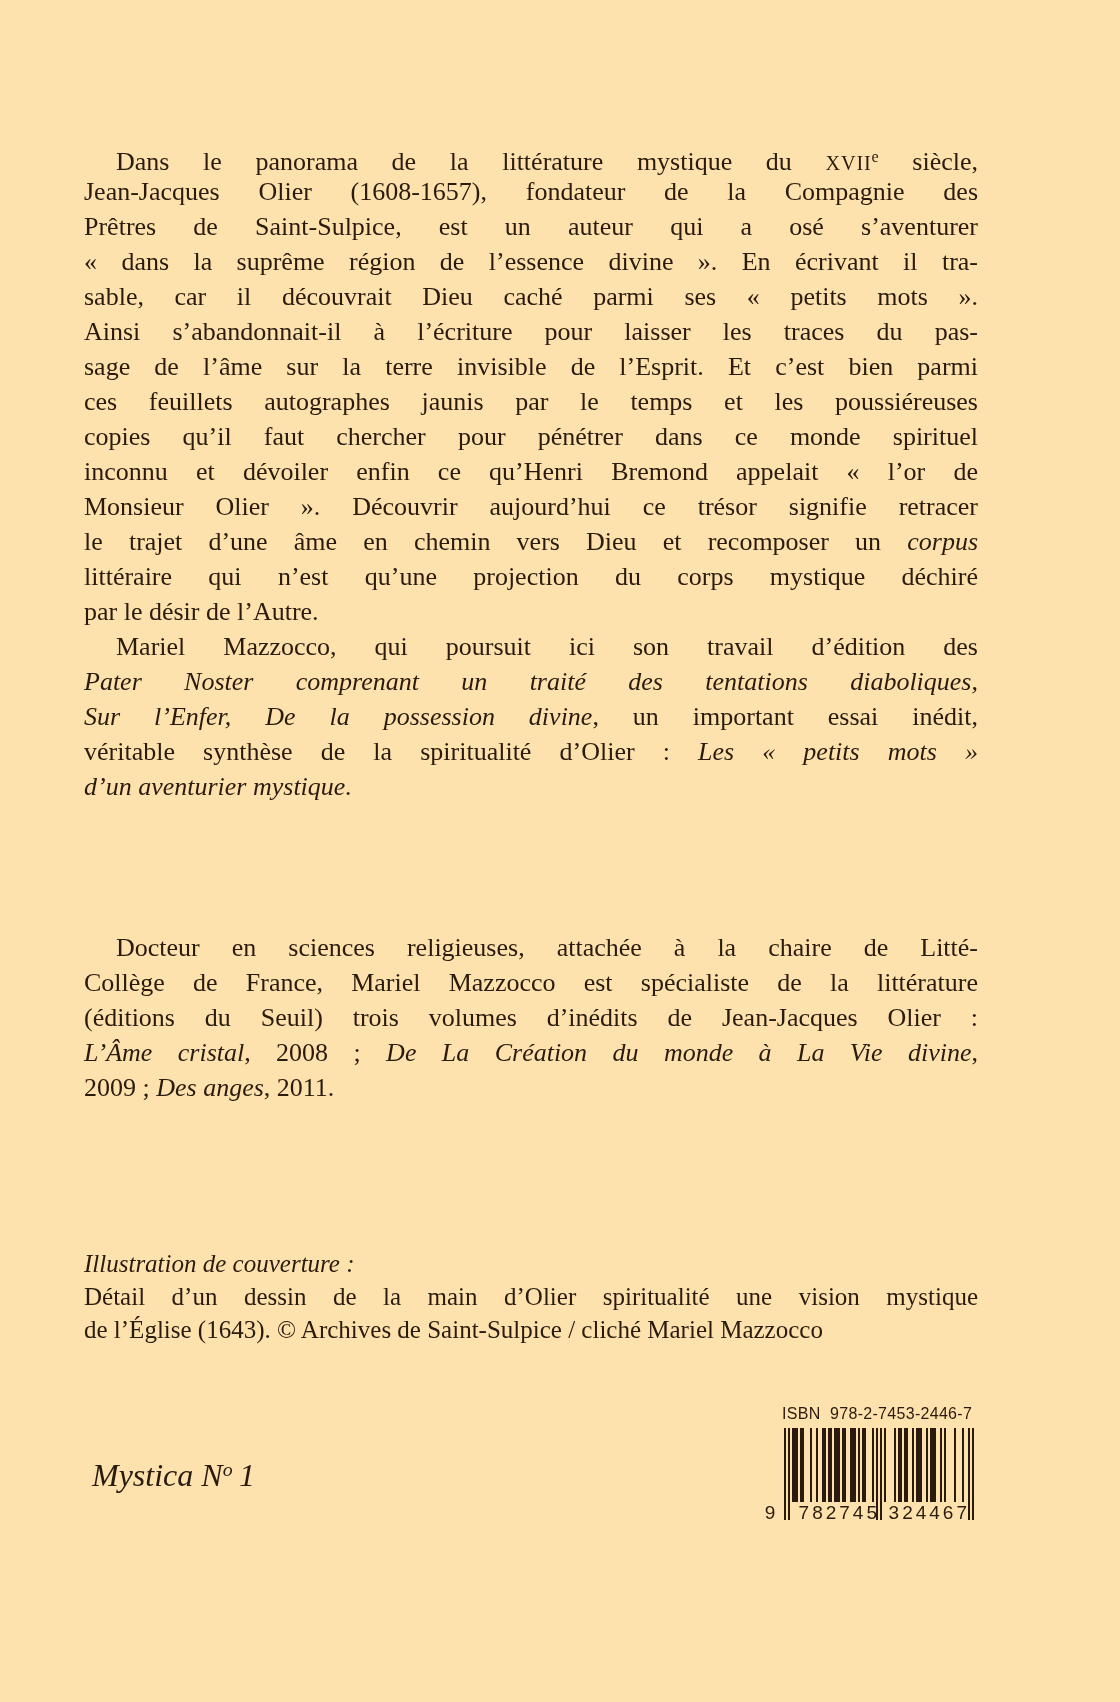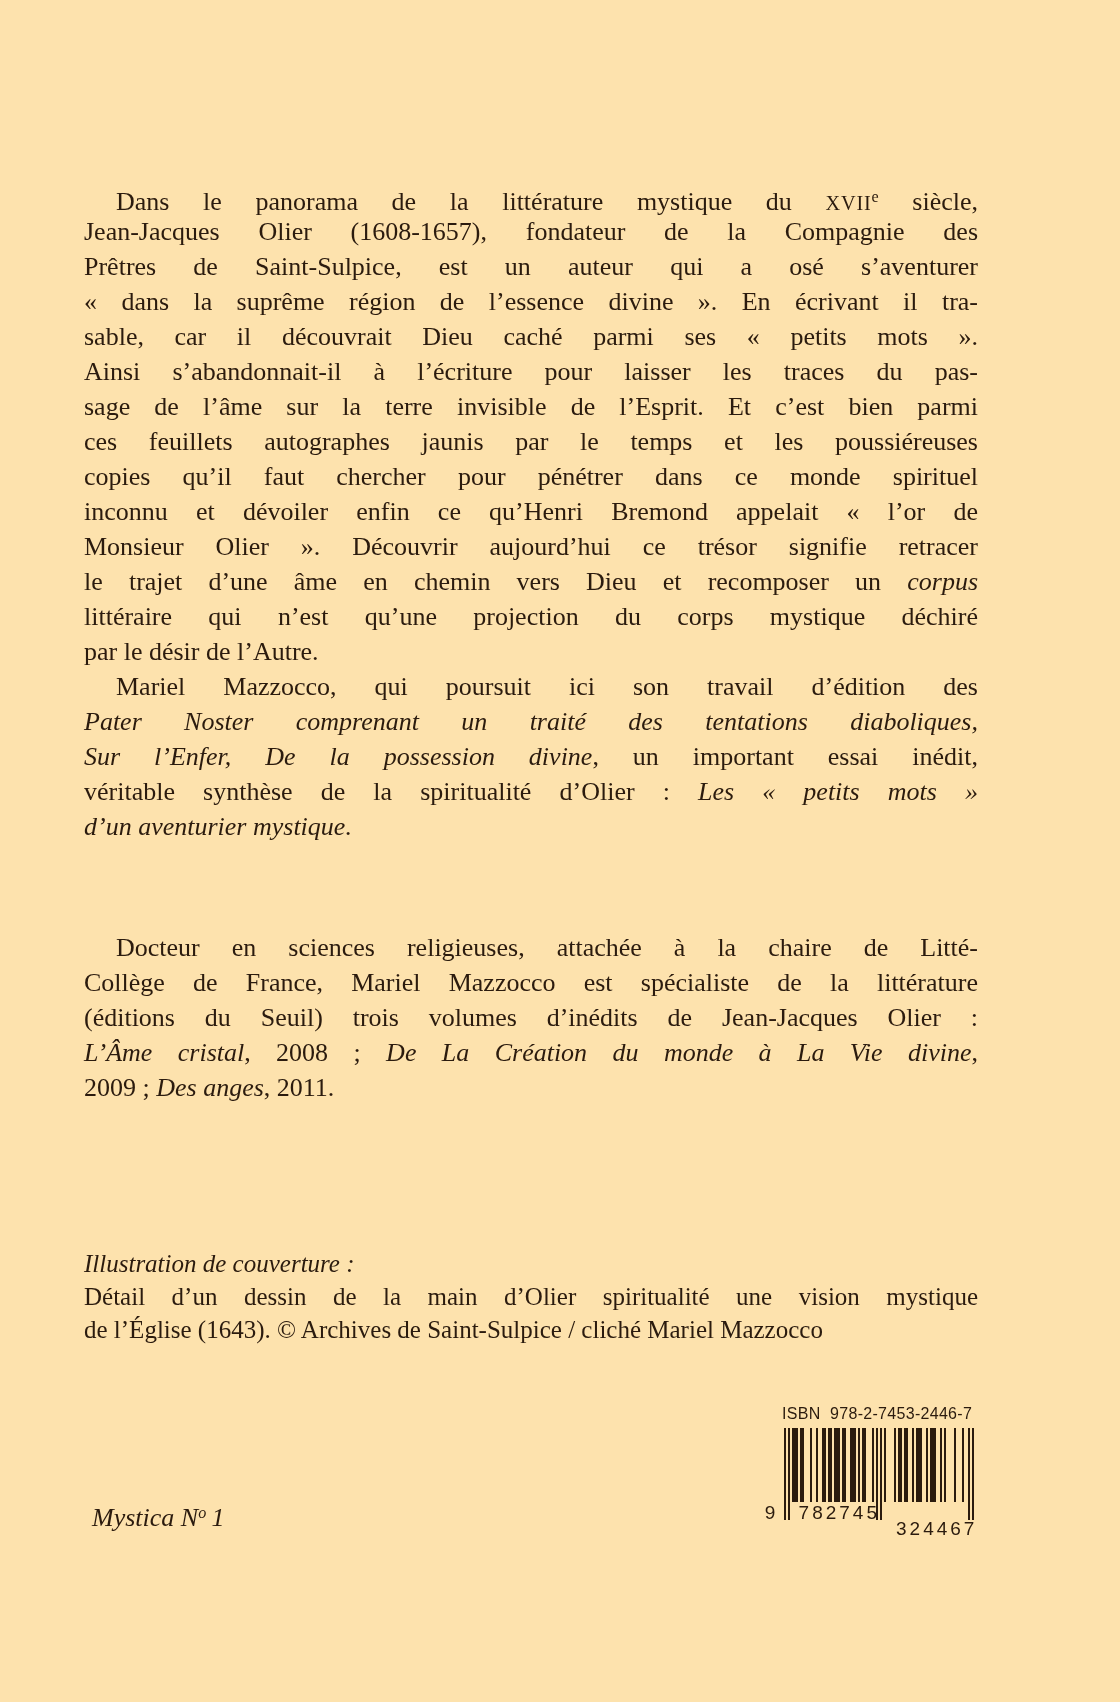--- a/index.html
+++ b/index.html
@@ -11,42 +11,42 @@
     color: var(--ink, #2b1b0e);
     font-family: "Liberation Serif", "DejaVu Serif", serif;
     overflow: hidden;
   }
   .text-block {
     position: absolute;
     left: 84px;
     width: 894px;
     font-size: 26px;
   }
-  .synopsis { top: 139px; margin-top: 40px; }
+  .synopsis { top: 139px; }
   .bio      { top: 930px; }
   .credit   { top: 1247px; }
   .line {
     height: 35px;
     line-height: 35px;
     text-align: justify;
     text-align-last: justify;
     overflow: visible;
   }
   .line.last { text-align-last: left; }
   .line.indent { text-indent: 32px; }
   .credit .line { height: 33px; line-height: 33px; font-size: 25px; }
   .s-i  { font-style: italic; }
   .s-sc { font-size: 0.78em; letter-spacing: 0.04em; }
   .s-sup { font-size: 0.62em; vertical-align: 0.48em; }
   .collection {
     position: absolute;
     left: 92px;
-    top: 1496px;
+    top: 1452px;
     width: 400px;
-    font-size: 26px;
+    font-size: 32px;
     font-style: italic;
   }
   .collection .line { text-align: left; text-align-last: left; height: 34px; line-height: 34px; }
   .isbn-block {
     position: absolute;
     left: 760px;
     top: 1404px;
     width: 240px;
     height: 122px;
   }
@@ -74,21 +74,21 @@
   .bc-digit {
     position: absolute;
     top: 99px;
     height: 20px;
     font-family: "Liberation Sans", "DejaVu Sans", sans-serif;
     font-size: 19px;
     line-height: 20px;
   }
   .bc-d-left { left: 0px; width: 20px; text-align: center; }
   .bc-d-g1 { left: 30px; width: 90px; text-align: right; letter-spacing: 3px; }
-  .bc-d-g2 { left: 136px; width: 86px; text-align: left; letter-spacing: 3px; margin-top: 16px; }
+  .bc-d-g2 { left: 124px; width: 86px; text-align: right; letter-spacing: 3px; }
 </style>
 </head>
 <body>
 
 <div class="page">
 
   <section class="text-block synopsis">
     <div class="para">
         <div class="line indent"><span>Dans le panorama de la littérature mystique du </span><span class="s-sc">XVII</span><span class="s-sup">e</span><span> siècle,</span></div>
         <div class="line"><span>Jean-Jacques Olier (1608-1657), fondateur de la Compagnie des</span></div>

